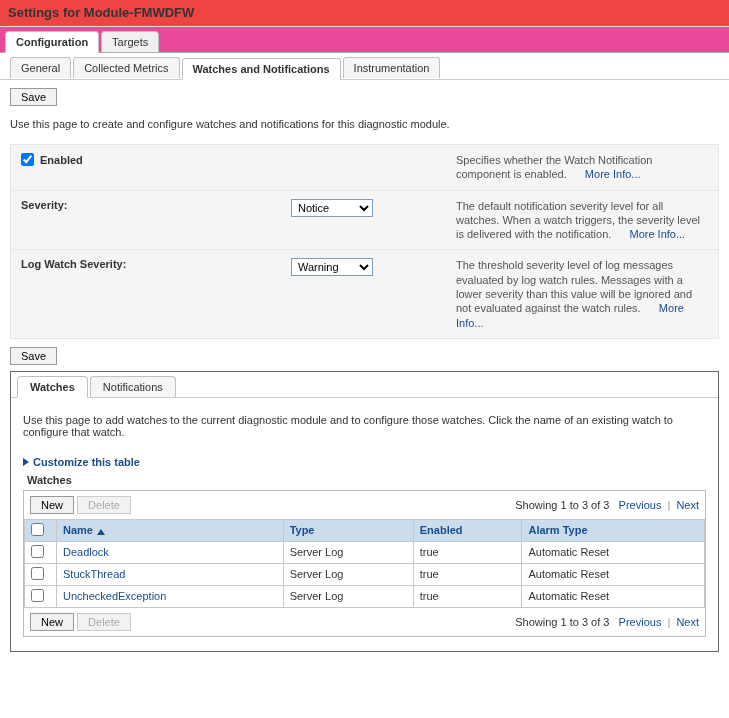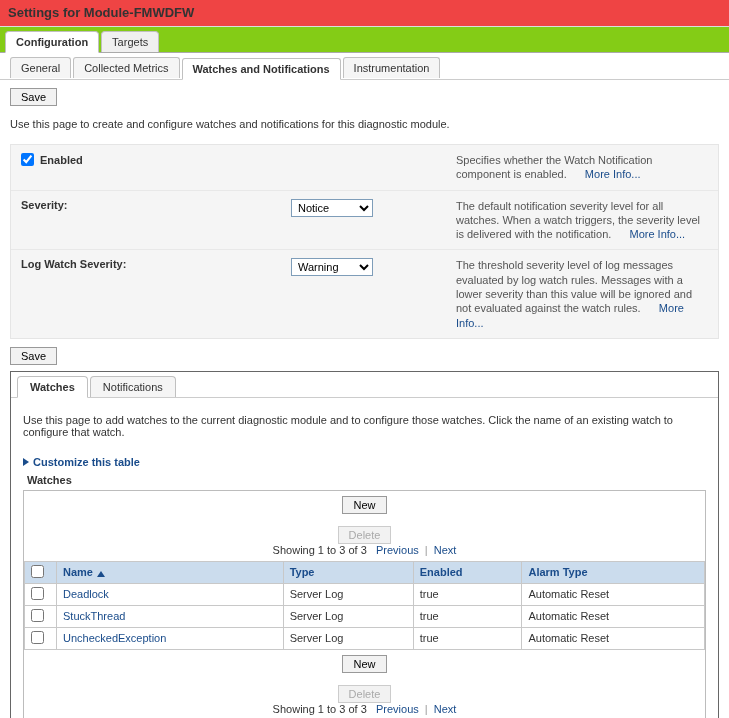--- a/index.html
+++ b/index.html
@@ -17,21 +17,21 @@
     font-weight: bold;
     padding: 5px 8px 6px 8px;
     background: #ef4444;
     border-bottom: 1px solid #ddd;
   }
   .tab-bar {
     display: flex;
     align-items: flex-end;
     padding: 3px 5px 0 5px;
     border-bottom: 1px solid #aaa;
-    background: #84cc16;
+    background: #ec4899;
   }
   .tab-bar .tab {
     padding: 4px 10px;
     border: 1px solid #c0c0c0;
     border-bottom: none;
     background: #f0f0f0;
     margin-right: 2px;
     border-radius: 4px 4px 0 0;
     cursor: pointer;
     color: #333;
@@ -122,21 +122,20 @@
     border-left:6px solid #1a4c8b;
     margin-right:4px;
   }
   .section-head { font-weight:bold; margin:6px 0 4px 4px; }
   .table-wrap { border:1px solid #bcbcbc; }
   .table-toolbar {
     display:flex;
     align-items:center;
     padding:5px 6px;
     background:#fff;
-    flex-direction:column;
   }
   .table-toolbar .spacer{ flex:1; }
   .paging { font-size:11px; }
   .paging .sep { color:#999; margin:0 3px; }
   .paging a { color:#1a4c8b; text-decoration:none; cursor:default; }
   table.data {
     width:100%;
     border-collapse: collapse;
   }
   table.data th, table.data td {

